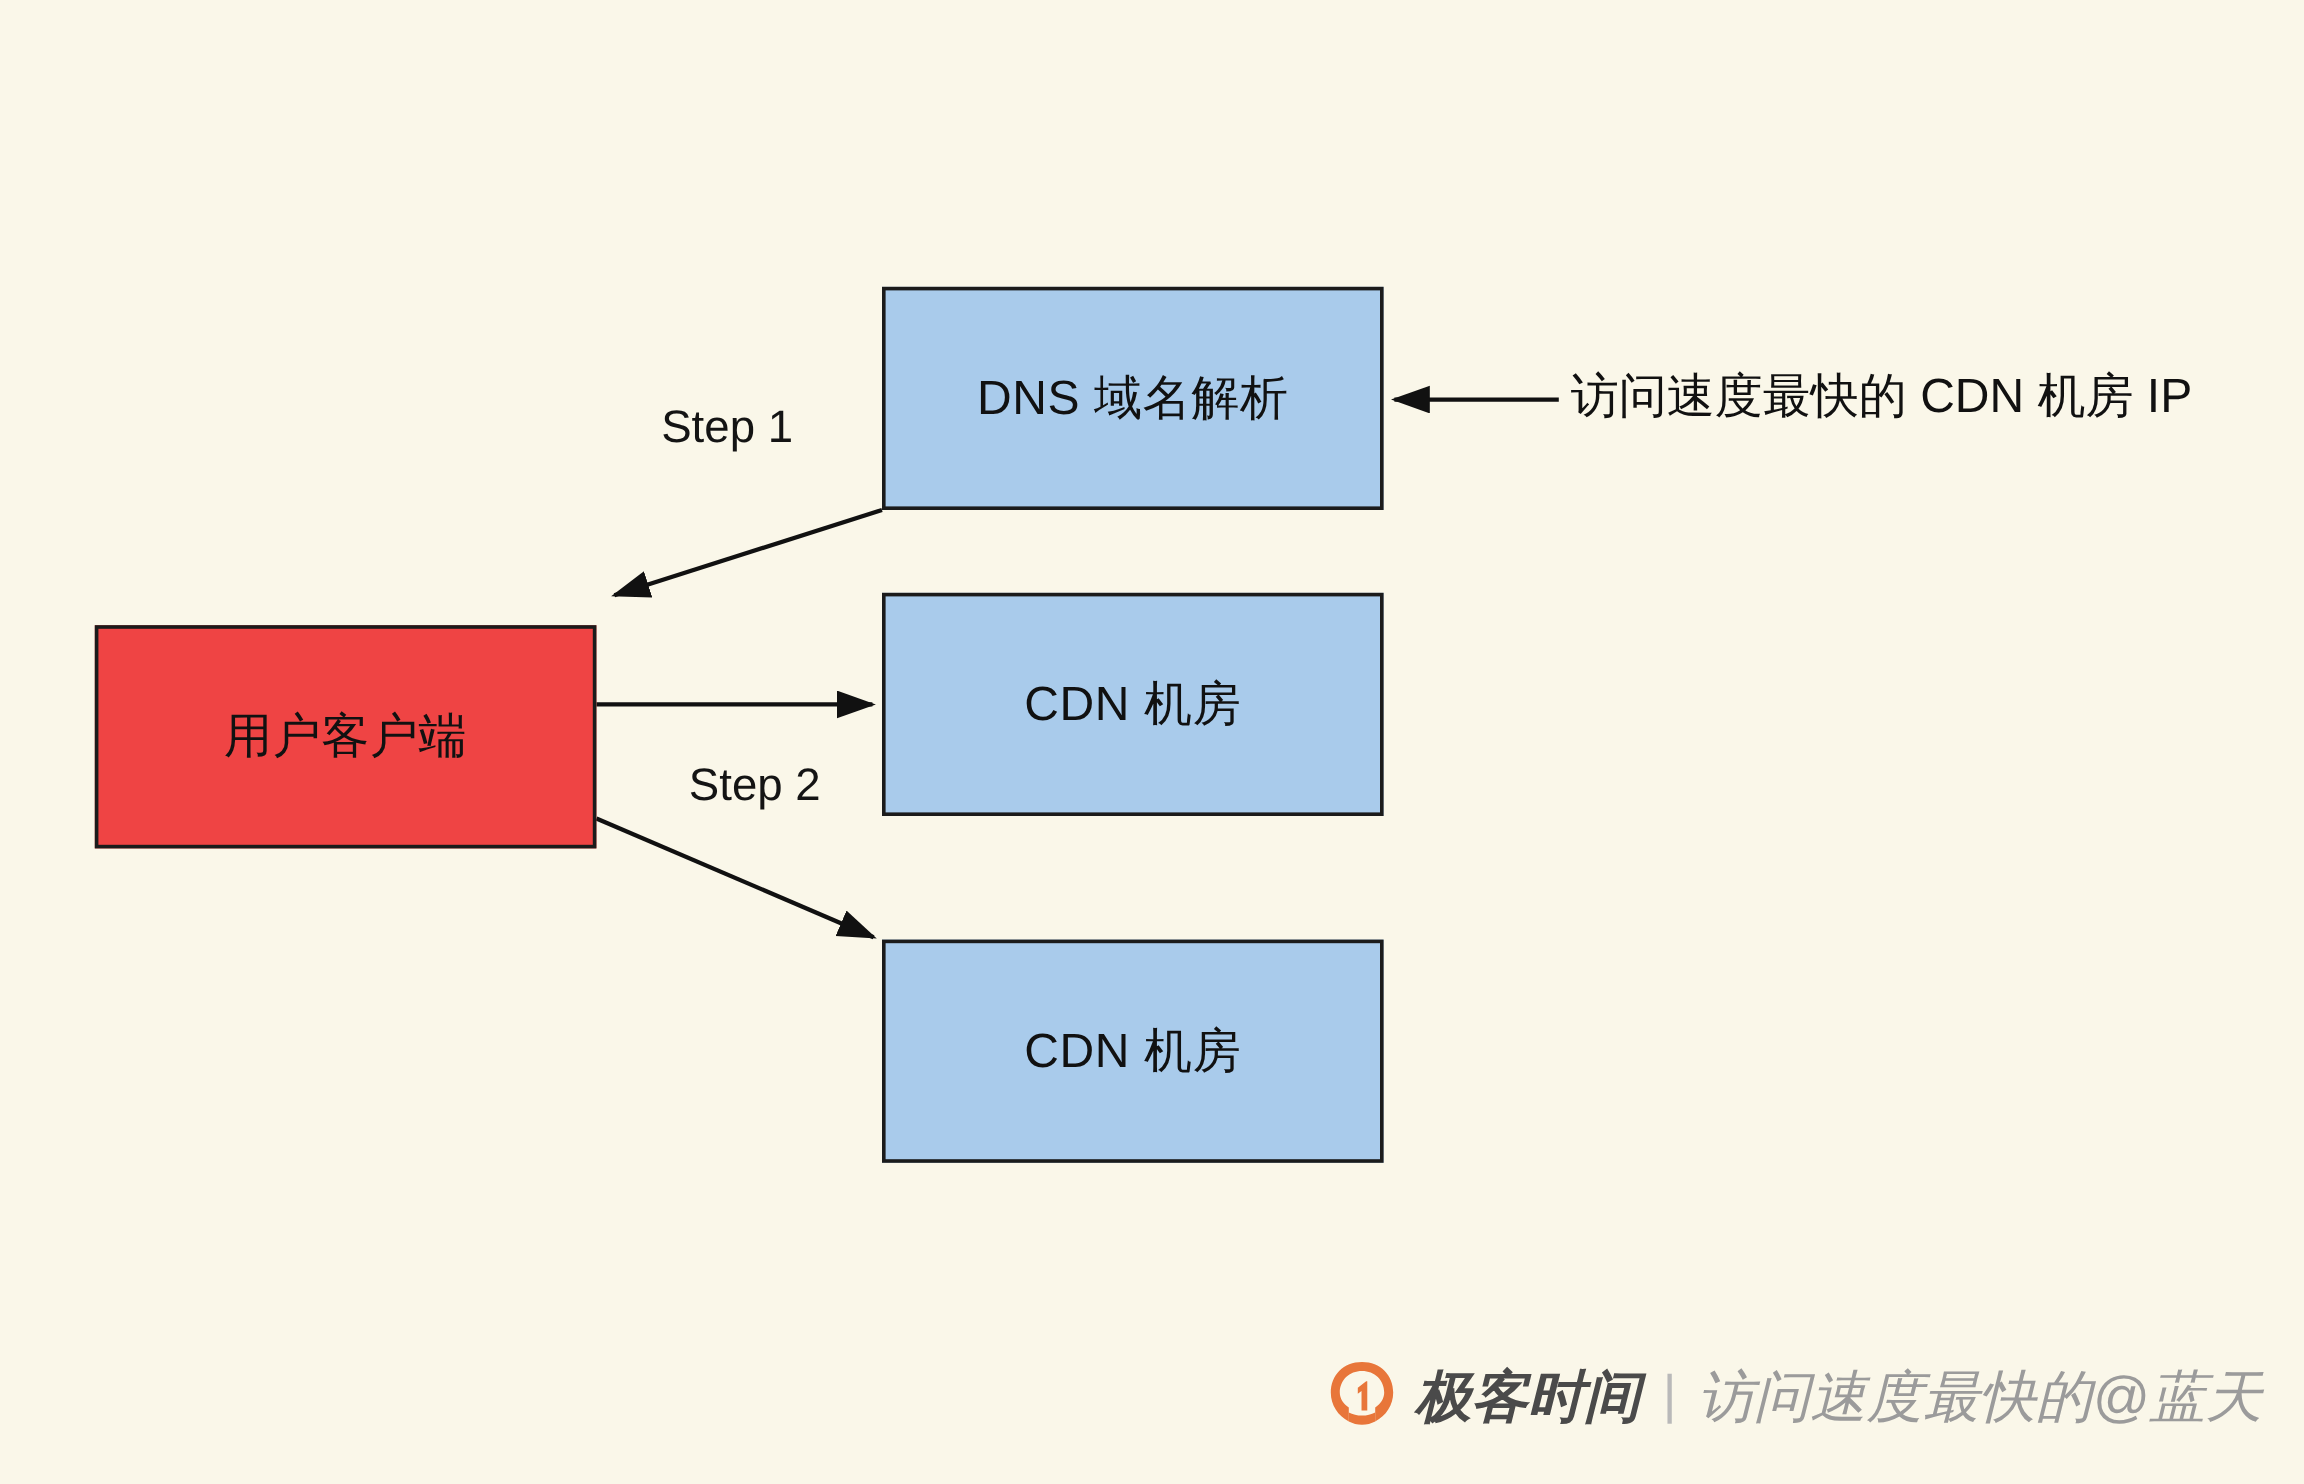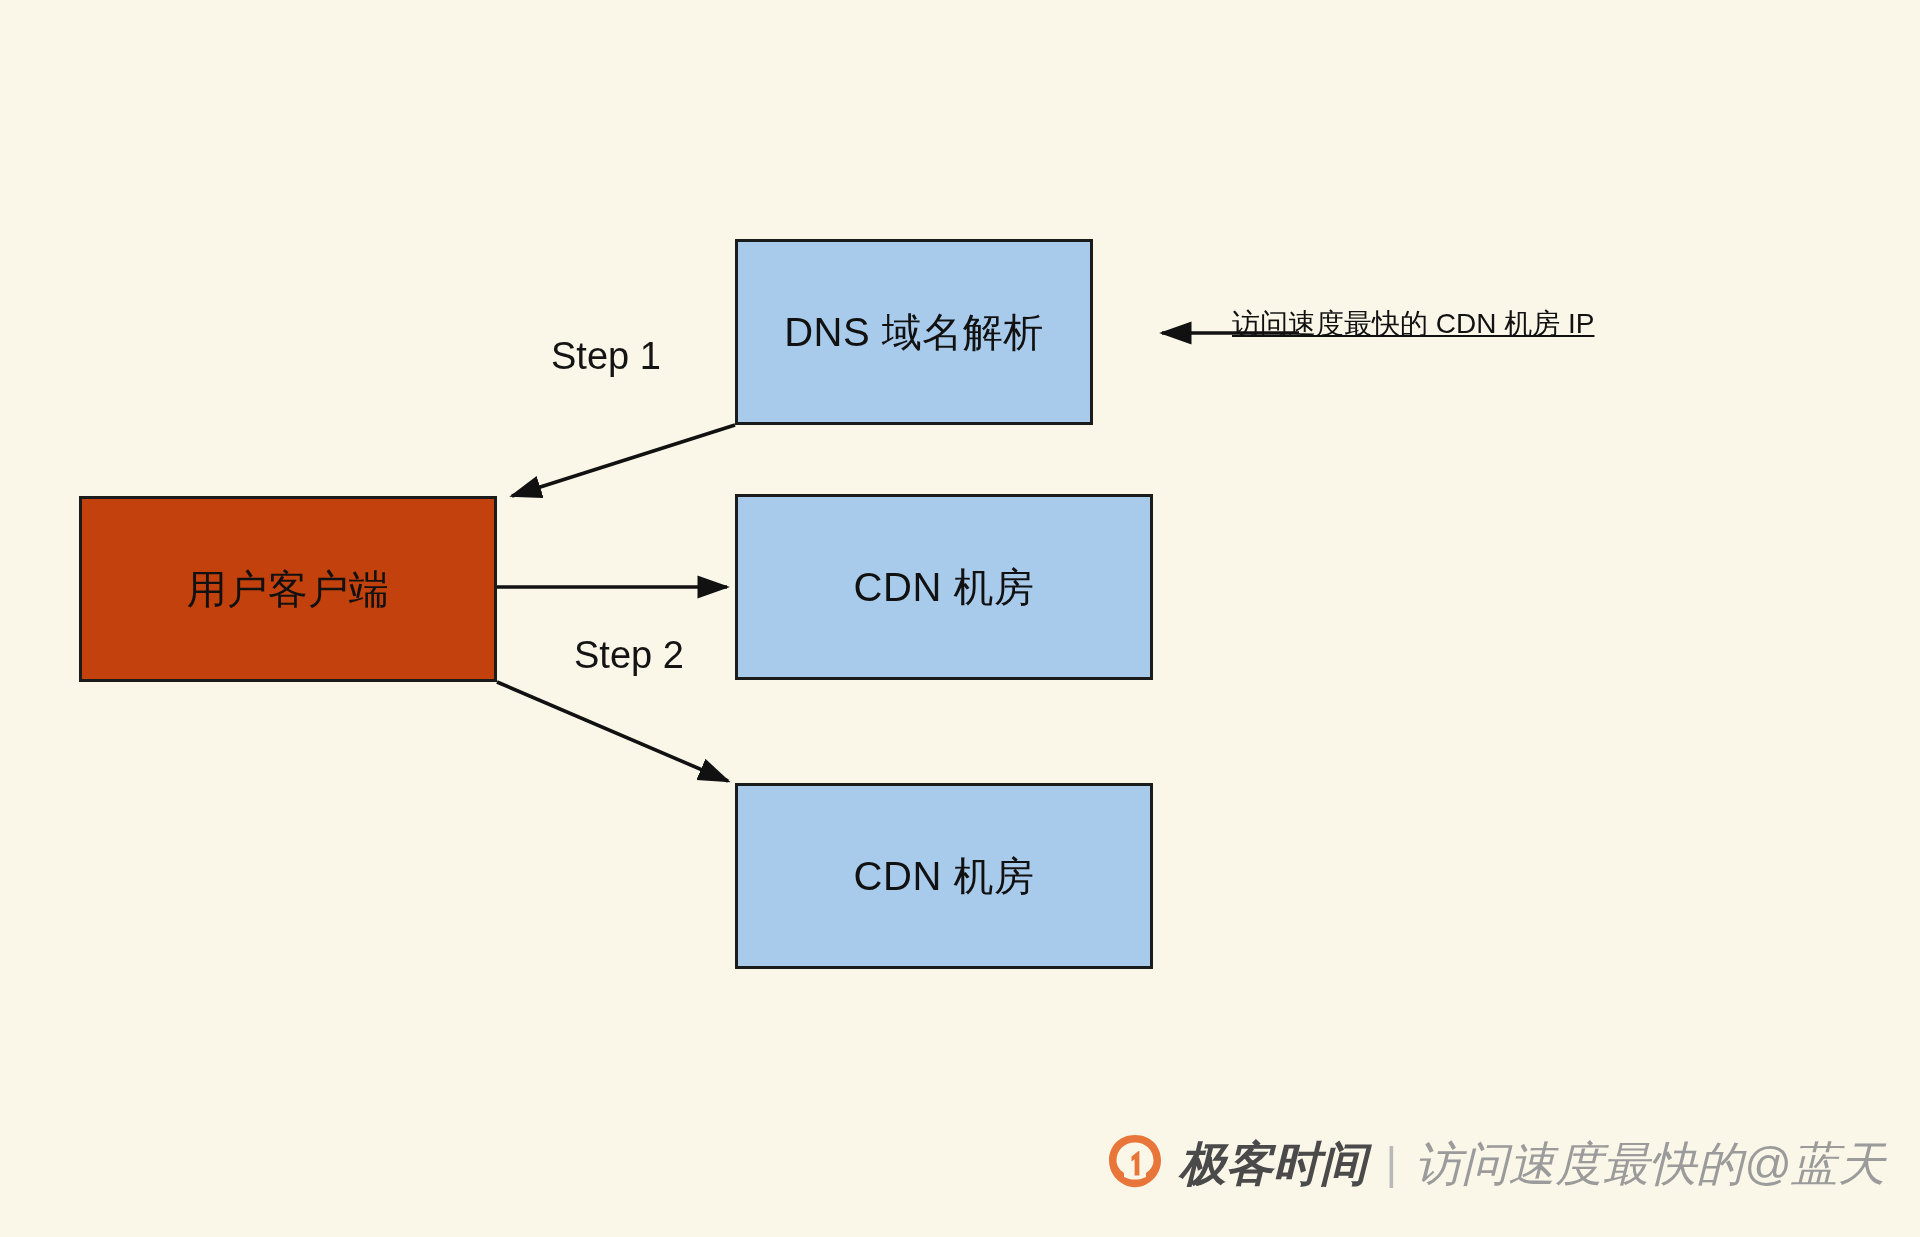--- a/index.html
+++ b/index.html
@@ -28,26 +28,26 @@
     border: 3px solid #1b1b1b;
     display: flex;
     align-items: center;
     justify-content: center;
     font-size: 40px;
     color: #111111;
     letter-spacing: 0.5px;
     line-height: 1;
   }
   .node-blue { background: #a9cbeb; }
-  .node-yellow { background: #c2410c; }
+  .node-yellow { background: #ef4444; margin-top: 25px; }
 
   #node-dns {
     left: 735px;
     top: 239px;
-    width: 358px;
+    width: 418px;
     height: 186px;
   }
   #node-client {
     left: 79px;
     top: 496px;
     width: 418px;
     height: 186px;
   }
   #node-cdn-1 {
     left: 735px;
@@ -74,27 +74,26 @@
     top: 320px;
     margin-top: 17px;
   }
   #label-step-2 {
     left: 574px;
     top: 636px;
   }
 
   #annotation-fastest-ip {
     position: absolute;
-    left: 1232px;
+    left: 1309px;
     top: 310px;
-    font-size: 28px;
+    font-size: 40px;
     color: #111111;
     white-space: nowrap;
     line-height: 1;
-    text-decoration: underline;
   }
 
   #footer {
     position: absolute;
     left: 1103px;
     top: 1122px;
     display: flex;
     align-items: center;
     height: 82px;
     font-style: italic;

